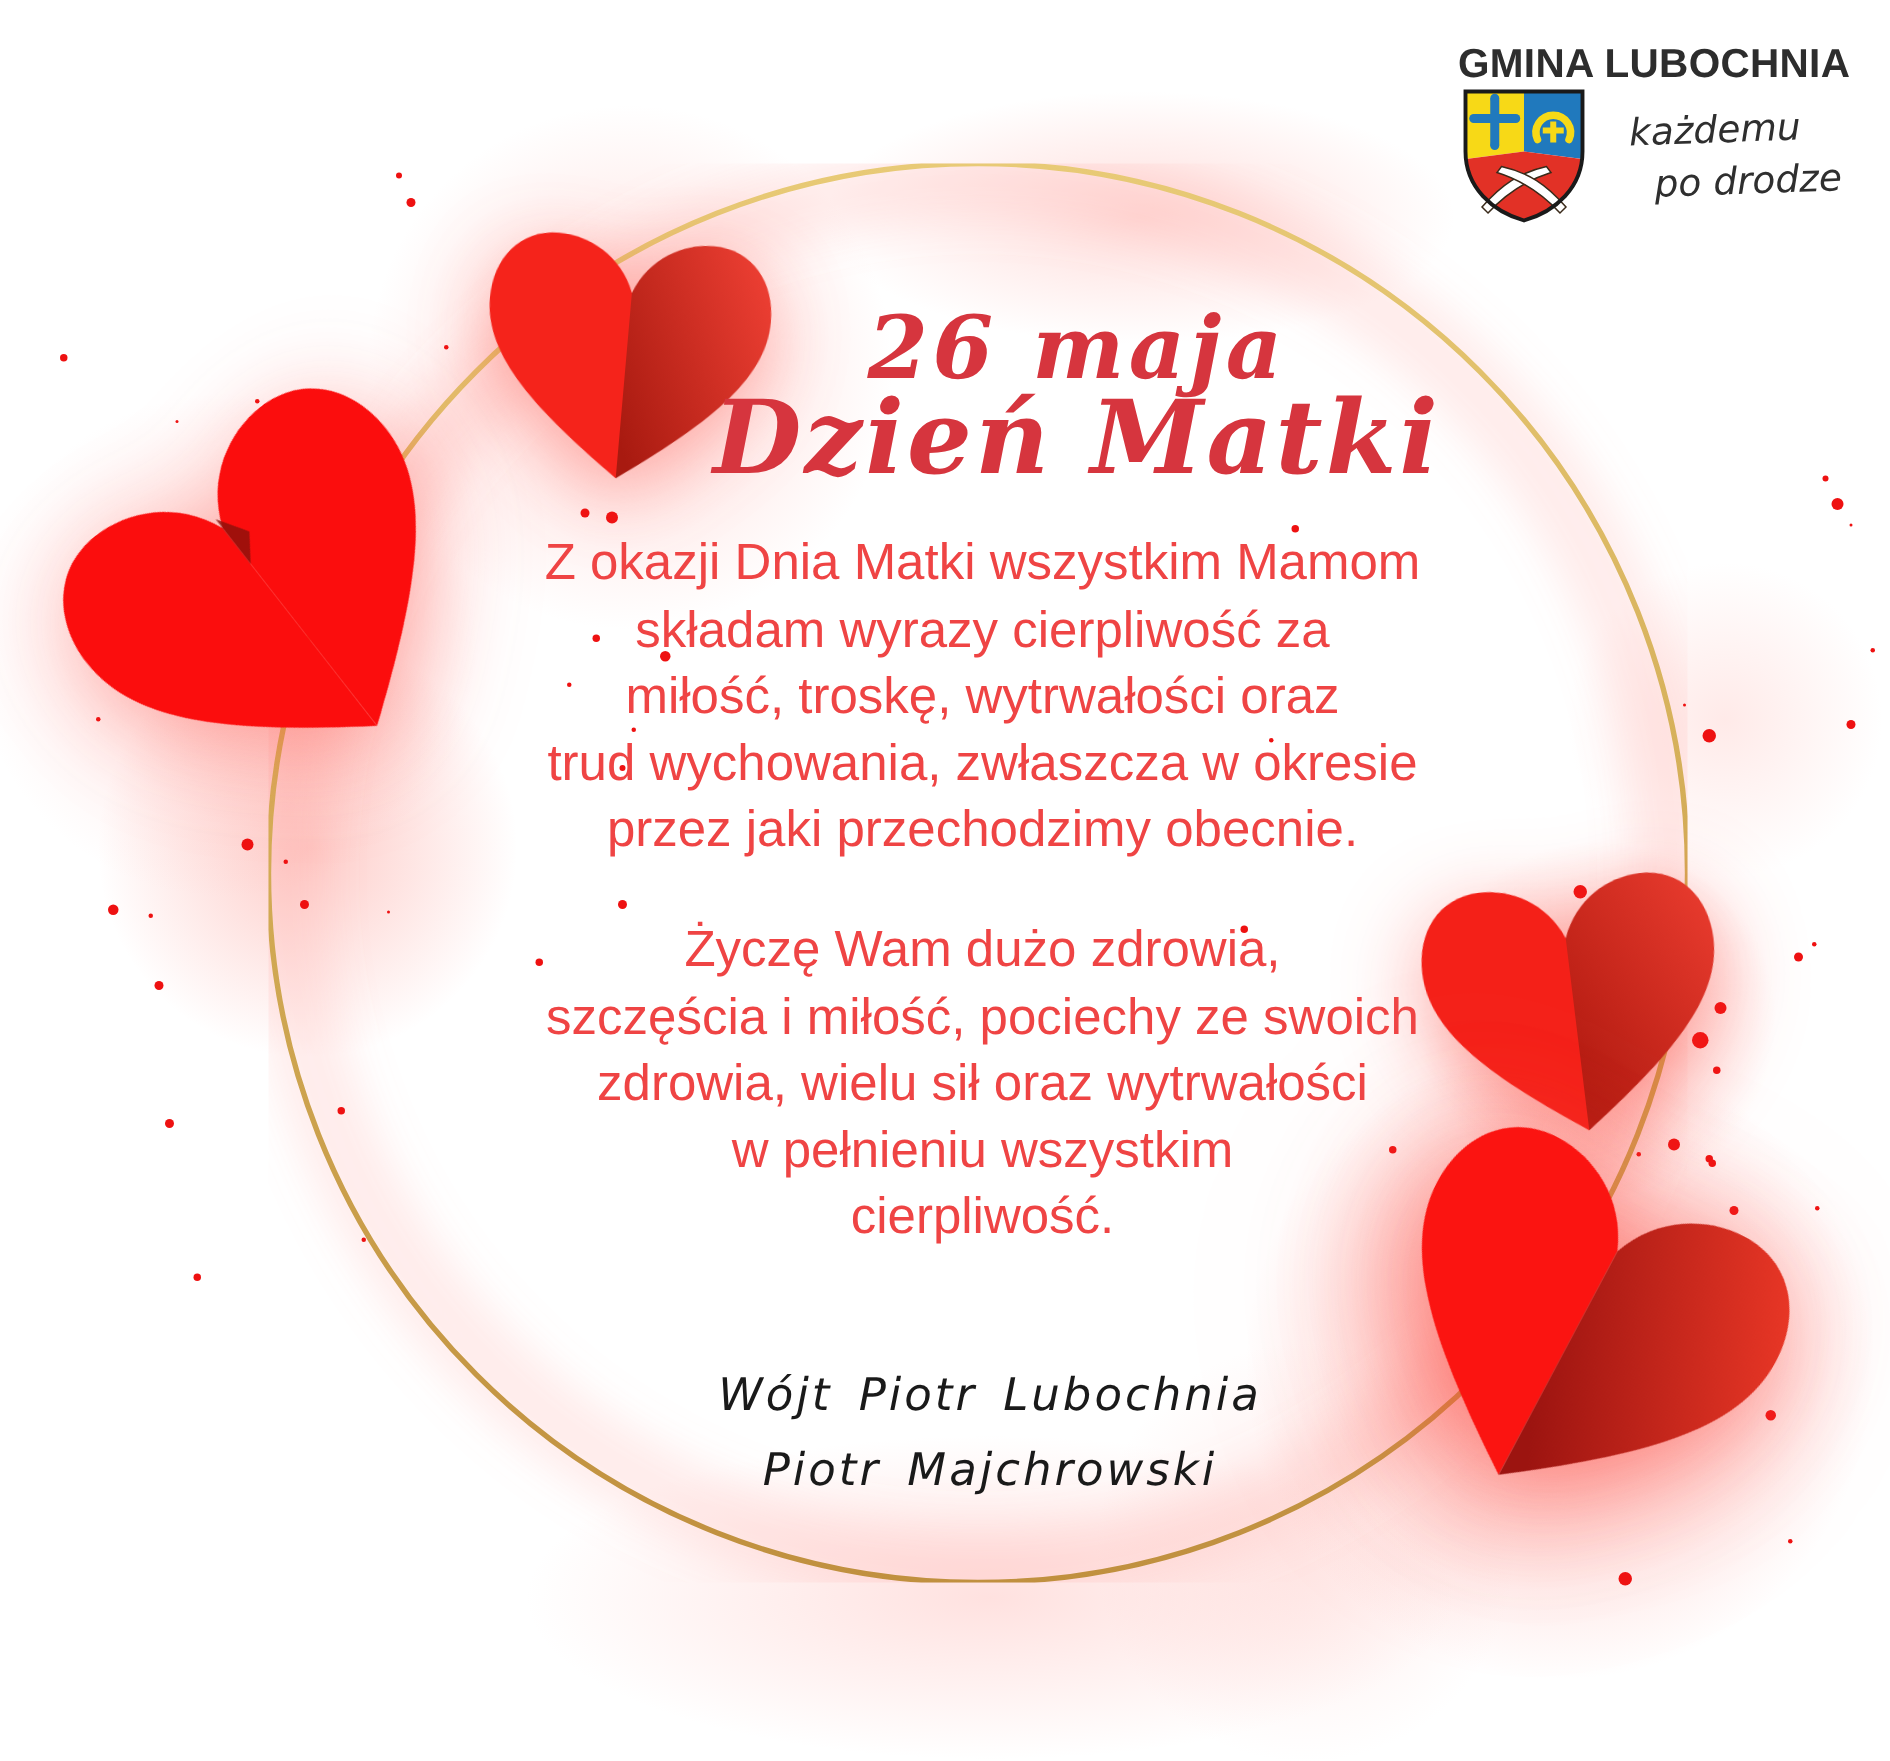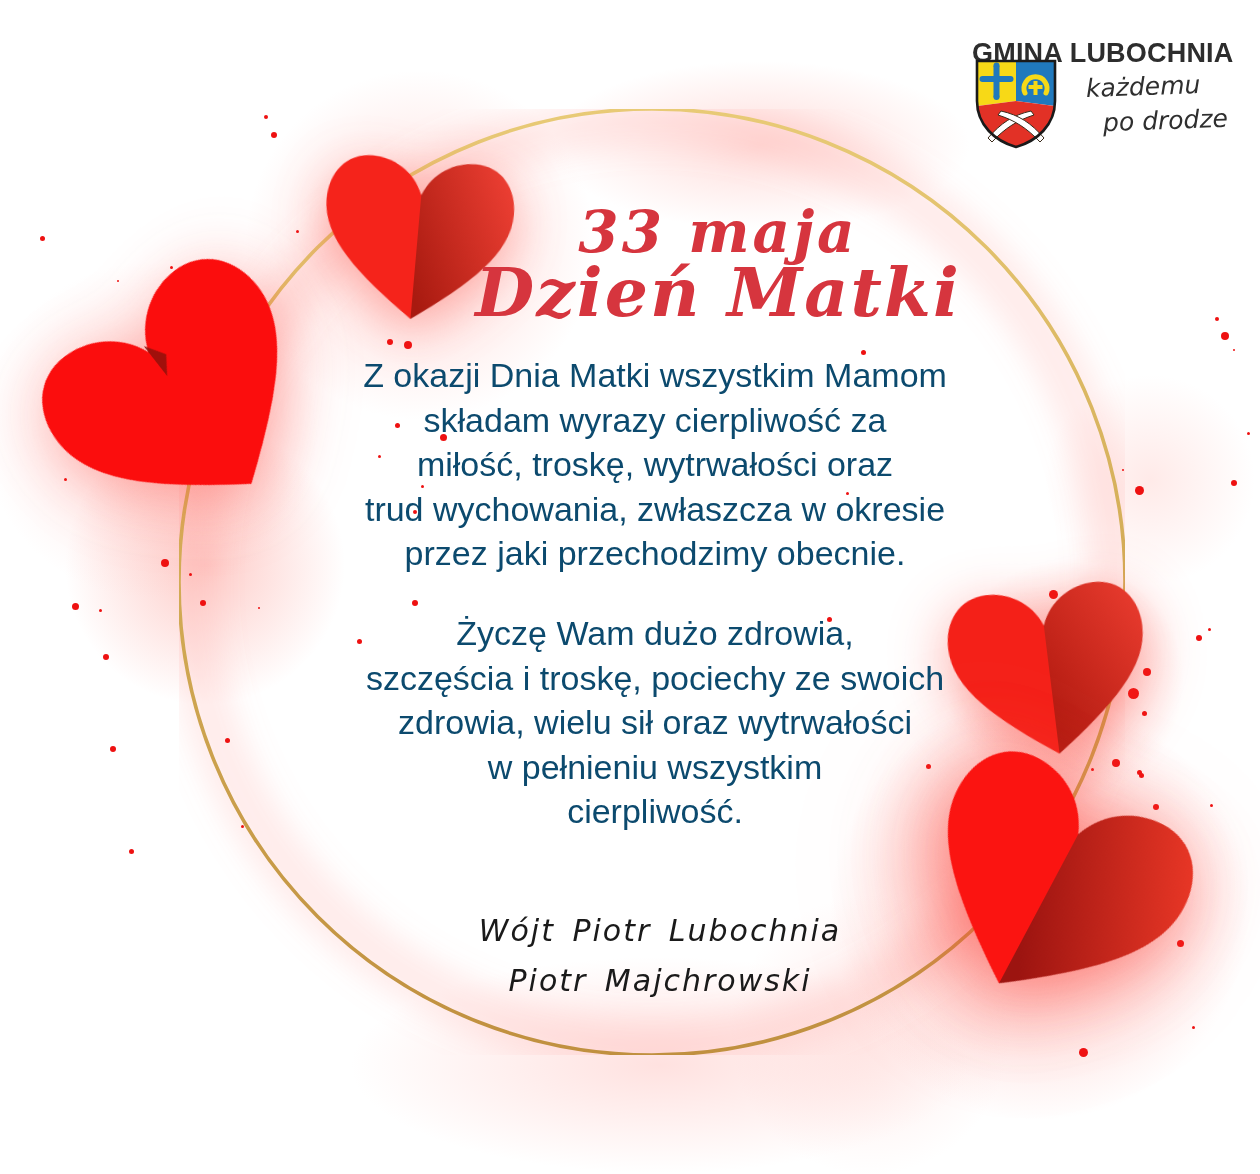--- a/index.html
+++ b/index.html
@@ -30,31 +30,31 @@
   .h-midright{left:952px;top:588px;width:196px;height:176px;transform:rotate(-7deg);
              filter:drop-shadow(0 14px 30px rgba(252,50,40,.45));}
   .h-botright{left:918px;top:778px;width:258px;height:230px;transform:rotate(28deg);
              filter:drop-shadow(0 18px 40px rgba(252,55,45,.48)) drop-shadow(-18px 12px 48px rgba(252,90,80,.32));}
 
   .title-line{position:absolute;width:620px;left:408px;text-align:center;color:#d6353e;
               font-family:"DejaVu Serif",serif;font-style:italic;font-weight:bold;}
   .title-1{top:198px;font-size:58px;letter-spacing:3px;}
   .title-2{top:252px;font-size:68px;letter-spacing:2px;}
 
-  .para{position:absolute;left:300px;width:710px;text-align:center;color:#0c4a6e;
+  .para{position:absolute;left:300px;width:710px;text-align:center;color:#ef4444;
         font-size:34px;line-height:44.5px;}
   .para-1{top:353px;}
   .para-2{top:611px;}
   .tline{white-space:nowrap;}
 
   .signature{position:absolute;left:370px;top:906px;width:580px;text-align:center;color:#1a1a1a;
              font-family:"DejaVu Sans",sans-serif;font-style:italic;font-size:30px;
              line-height:50px;letter-spacing:2px;word-spacing:6px;}
 
-  .gmina-name{position:absolute;left:972px;top:38px;width:260px;color:#2d2d2d;
+  .gmina-name{position:absolute;left:972px;top:27px;width:260px;color:#2d2d2d;
               font-weight:bold;font-size:27px;letter-spacing:0.2px;white-space:nowrap;}
   .coat{position:absolute;left:973px;top:57px;width:86px;height:94px;}
   .tagline{position:absolute;color:#2f2f2f;font-family:"DejaVu Sans",sans-serif;
            font-style:italic;font-size:25px;white-space:nowrap;transform:rotate(-2deg);}
   .tagline-1{left:1086px;top:72px;}
   .tagline-2{left:1103px;top:106px;}
 </style>
 </head>
 <body>
 
@@ -200,33 +200,33 @@
     <g>
       <path d="M15,81 C28,66 40,58 58,54 L61,58 C45,63 32,71 19,85 Z" fill="#ffffff" stroke="#3a2a1a" stroke-width="1"></path>
       <path d="M71,81 C58,66 46,58 28,54 L25,58 C41,63 54,71 67,85 Z" fill="#ffffff" stroke="#3a2a1a" stroke-width="1"></path>
     </g>
     <path d="M4,4 H82 V44 C82,68 64,84 43,90 C22,84 4,68 4,44 Z" fill="none" stroke="#1a1a1a" stroke-width="2.6"></path>
   </svg>
 
   <div class="tagline tagline-1">każdemu</div>
   <div class="tagline tagline-2">po drodze</div>
 
-  <div class="title-line title-1">33 maja</div>
+  <div class="title-line title-1">26 maja</div>
   <div class="title-line title-2">Dzień Matki</div>
 
   <div class="para para-1">
       <div class="tline">Z okazji Dnia Matki wszystkim Mamom</div>
       <div class="tline">składam wyrazy cierpliwość za</div>
       <div class="tline">miłość, troskę, wytrwałości oraz</div>
       <div class="tline">trud wychowania, zwłaszcza w okresie</div>
       <div class="tline">przez jaki przechodzimy obecnie.</div>
     </div>
   <div class="para para-2">
       <div class="tline">Życzę Wam dużo zdrowia,</div>
-      <div class="tline">szczęścia i troskę, pociechy ze swoich</div>
+      <div class="tline">szczęścia i miłość, pociechy ze swoich</div>
       <div class="tline">zdrowia, wielu sił oraz wytrwałości</div>
       <div class="tline">w pełnieniu wszystkim</div>
       <div class="tline">cierpliwość.</div>
     </div>
 
   <div class="signature">
       <div class="tline">Wójt Piotr Lubochnia</div>
       <div class="tline">Piotr Majchrowski</div>
     </div>
 

